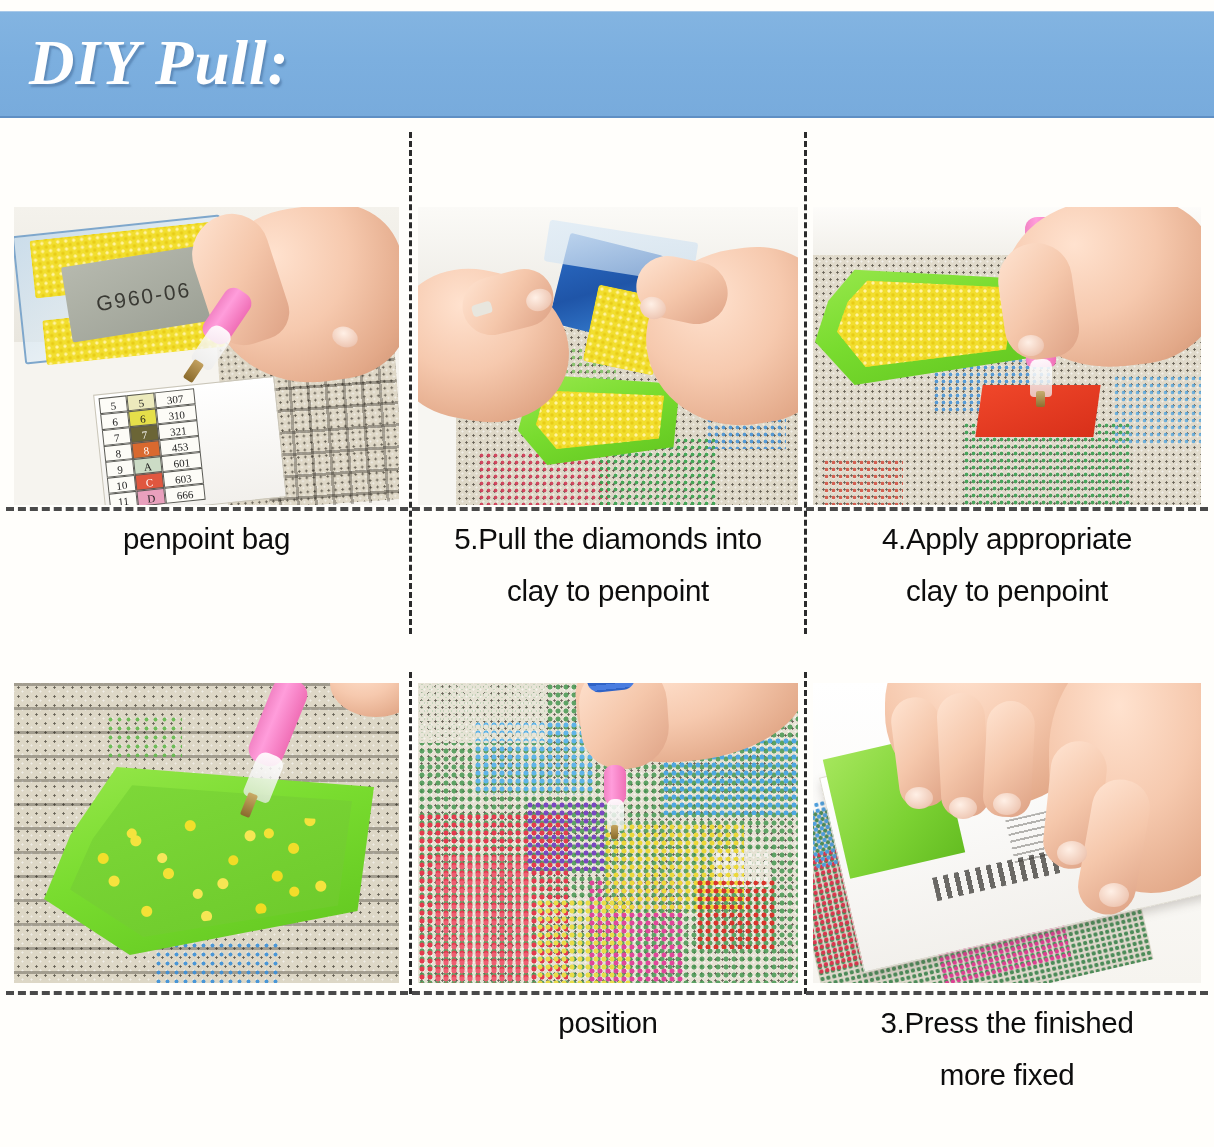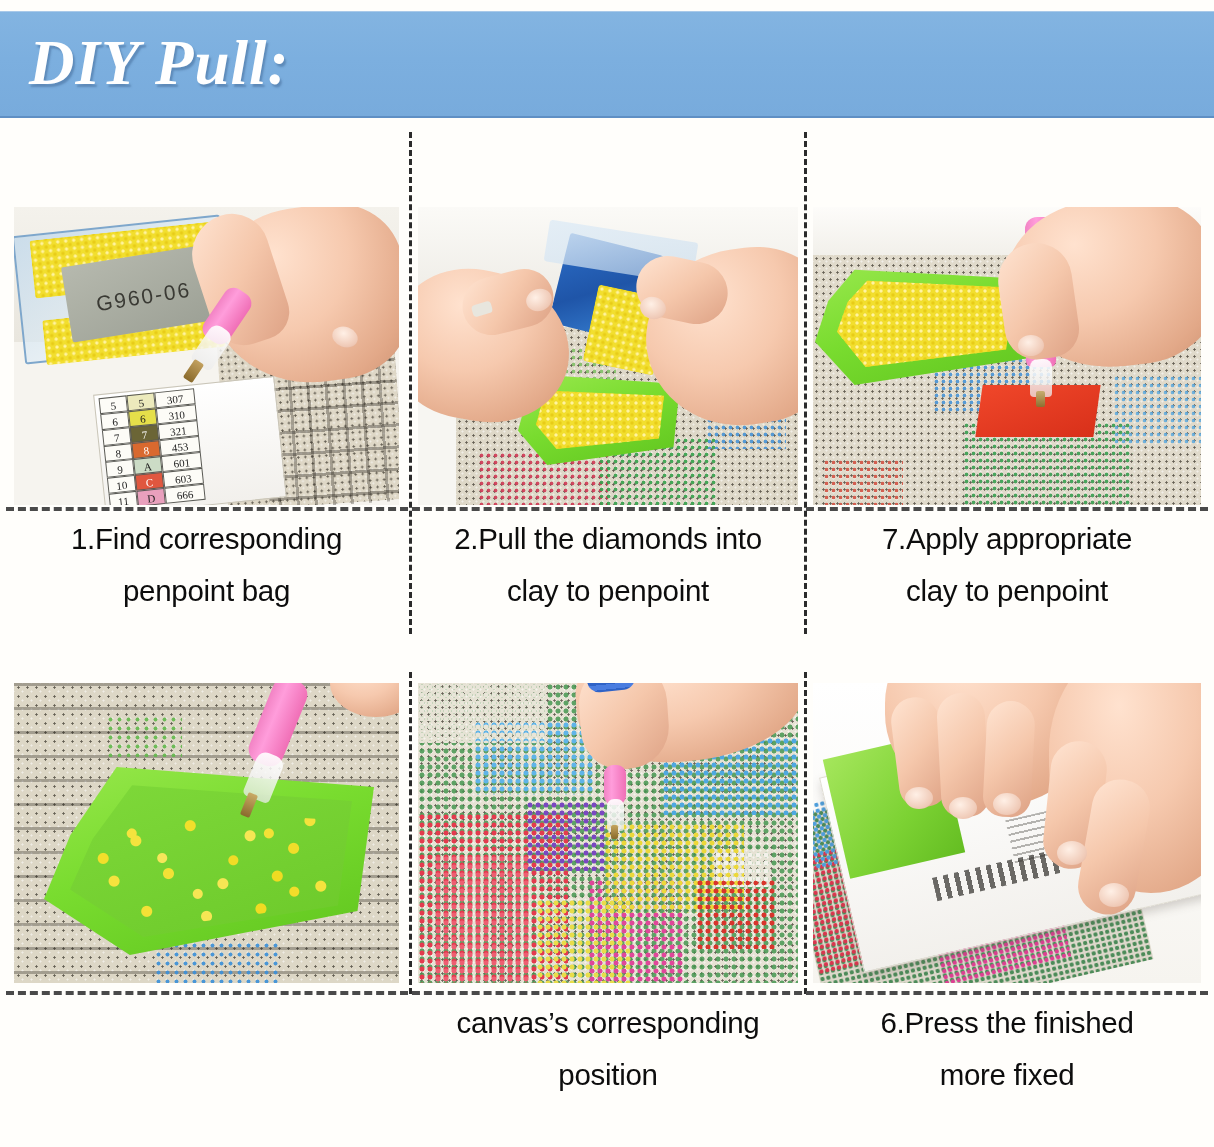--- a/index.html
+++ b/index.html
@@ -233,21 +233,20 @@
         <div class="hand" style="left:196px; top:0px; width:196px; height:176px; border-radius:52% 40% 40% 60%; transform:rotate(-8deg);"></div>
         <div class="finger" style="left:186px; top:6px; width:78px; height:132px; border-radius:44px 40px 30px 36px; transform:rotate(-18deg);"></div>
         <div class="nail" style="left:318px; top:120px; width:26px; height:20px; border-radius:50%; transform:rotate(20deg);"></div>
         <div class="pen" style="left:198px; top:80px; width:30px; height:58px; border-radius:11px; transform:rotate(34deg);"></div>
         <div class="pentip" style="left:186px; top:118px; width:24px; height:44px; border-radius:9px 9px 5px 5px; transform:rotate(34deg);"></div>
         <div style="position:absolute;left:174px;top:153px;width:11px;height:22px;background:linear-gradient(180deg,#c2a05e,#8a6a2c);transform:rotate(34deg);border-radius:2px;"></div>
       </div>
     </div>
   </div>
   <div class="caption" style="left:14px; top:513px; width:385px;">
-    <div>1.Find corresponding</div>
     <div>penpoint bag</div>
   </div>
 
   <div class="panel" style="left:418px; top:207px; width:380px; height:298px;">
     <div class="photo" style="left:0; top:0; width:380px; height:298px; background:#f7f6f2;">
       <div class="scene">
         <div style="position:absolute;left:0;top:0;width:380px;height:92px;background:linear-gradient(180deg,#fbfaf7 0%,#eeece6 100%);"></div>
 
         <div class="canvasgrid" style="left:38px; top:120px; width:342px; height:178px; background-color:#ded8c8;"></div>
 
@@ -275,21 +274,21 @@
         <div class="nail" style="left:108px; top:82px; width:26px; height:22px; border-radius:50%; transform:rotate(-18deg);"></div>
         <div style="position:absolute;left:54px;top:96px;width:20px;height:12px;background:#e8e6de;border-radius:4px;transform:rotate(-16deg);"></div>
 
         <div class="hand" style="left:228px; top:42px; width:192px; height:176px; border-radius:52% 44% 44% 52%; transform:rotate(-8deg);"></div>
         <div class="finger" style="left:218px; top:52px; width:92px; height:62px; border-radius:40px; transform:rotate(12deg);"></div>
         <div class="nail" style="left:222px; top:90px; width:26px; height:22px; border-radius:50%; transform:rotate(14deg);"></div>
       </div>
     </div>
   </div>
   <div class="caption" style="left:418px; top:513px; width:380px;">
-    <div>2.Pull the diamonds into</div>
+    <div>5.Pull the diamonds into</div>
     <div>clay to penpoint</div>
   </div>
 
   <div class="panel" style="left:813px; top:207px; width:388px; height:298px;">
     <div class="photo" style="left:0; top:0; width:388px; height:298px; background:#f8f7f3;">
       <div class="scene">
         <div style="position:absolute;left:0;top:0;width:388px;height:52px;background:linear-gradient(180deg,#fdfcfa 0%,#f1efe9 100%);"></div>
 
         <div class="canvasgrid" style="left:0; top:48px; width:388px; height:250px; background-color:#e0dacb;"></div>
         <div class="mosaic" style="left:120px;top:150px;width:120px;height:58px;
@@ -314,21 +313,21 @@
         <div class="pentip" style="left:217px; top:152px; width:22px; height:38px; border-radius:8px 8px 4px 4px;"></div>
         <div style="position:absolute;left:223px;top:184px;width:9px;height:16px;background:linear-gradient(180deg,#c8ad70,#8d6f30);border-radius:2px;"></div>
 
         <div class="hand" style="left:192px; top:-8px; width:210px; height:168px; border-radius:50% 42% 40% 56%; transform:rotate(-6deg);"></div>
         <div class="finger" style="left:188px; top:36px; width:74px; height:116px; border-radius:40px 38px 30px 34px; transform:rotate(-8deg);"></div>
         <div class="nail" style="left:205px; top:128px; width:26px; height:21px; border-radius:50%;"></div>
       </div>
     </div>
   </div>
   <div class="caption" style="left:813px; top:513px; width:388px;">
-    <div>7.Apply appropriate</div>
+    <div>4.Apply appropriate</div>
     <div>clay to penpoint</div>
   </div>
 
   <div class="panel" style="left:14px; top:683px; width:385px; height:300px;">
     <div class="photo" style="left:0; top:0; width:385px; height:300px; background:#ded8c8;">
       <div class="scene">
         <div class="canvasgrid" style="left:0; top:0; width:385px; height:300px; background-color:#ddd7c6; background-size:9px 9px, 9px 9px; background-position:0 0, 4px 4px;"></div>
         <div style="position:absolute;left:0;top:0;width:385px;height:300px;
              background-image:repeating-linear-gradient(0deg, rgba(40,36,28,0) 0 9px, rgba(40,36,28,0.32) 9px 12px, rgba(40,36,28,0) 12px 24px);"></div>
         <div class="mosaic" style="left:92px;top:32px;width:76px;height:42px;
@@ -410,21 +409,20 @@
         <div class="hand" style="left:158px; top:-48px; width:230px; height:126px; border-radius:46% 50% 60% 48%; transform:rotate(-4deg);"></div>
         <div class="finger" style="left:162px; top:-20px; width:88px; height:106px; border-radius:40px 40px 42px 40px; transform:rotate(-4deg);"></div>
         <div class="pengrip" style="left:168px; top:-34px; width:48px; height:42px; border-radius:12px; transform:rotate(-6deg);"></div>
         <div class="pen" style="left:186px; top:82px; width:22px; height:40px; border-radius:9px;"></div>
         <div class="pentip" style="left:189px; top:116px; width:17px; height:32px; border-radius:7px 7px 3px 3px;"></div>
         <div style="position:absolute;left:193px;top:142px;width:7px;height:14px;background:linear-gradient(180deg,#c4a45e,#8a6a2c);border-radius:2px;"></div>
       </div>
     </div>
   </div>
   <div class="caption" style="left:418px; top:997px; width:380px;">
-    <div>canvas’s corresponding</div>
     <div>position</div>
   </div>
 
   <div class="panel" style="left:813px; top:683px; width:388px; height:300px;">
     <div class="photo" style="left:0; top:0; width:388px; height:300px; background:#fbfaf7;">
       <div class="scene">
         <div style="position:absolute;left:0;top:0;width:388px;height:300px;background:linear-gradient(180deg,#ffffff 0%,#f6f4ef 100%);"></div>
 
         <div style="position:absolute;left:-10px;top:96px;width:330px;height:220px;transform:rotate(-13deg);
              background-color:#ddd8cb;
@@ -462,17 +460,17 @@
         <div class="nail" style="left:180px; top:110px; width:28px; height:22px; border-radius:50%;"></div>
         <div class="hand" style="left:236px; top:-40px; width:200px; height:250px; border-radius:44% 46% 50% 52%;"></div>
         <div class="finger" style="left:234px; top:58px; width:56px; height:128px; border-radius:28px; transform:rotate(6deg);"></div>
         <div class="finger" style="left:272px; top:96px; width:58px; height:136px; border-radius:28px; transform:rotate(10deg);"></div>
         <div class="nail" style="left:244px; top:158px; width:30px; height:24px; border-radius:50%;"></div>
         <div class="nail" style="left:286px; top:200px; width:30px; height:24px; border-radius:50%;"></div>
       </div>
     </div>
   </div>
   <div class="caption" style="left:813px; top:997px; width:388px;">
-    <div>6.Press the finished</div>
+    <div>3.Press the finished</div>
     <div>more fixed</div>
   </div>
 
 </div>
 
 </body></html>

